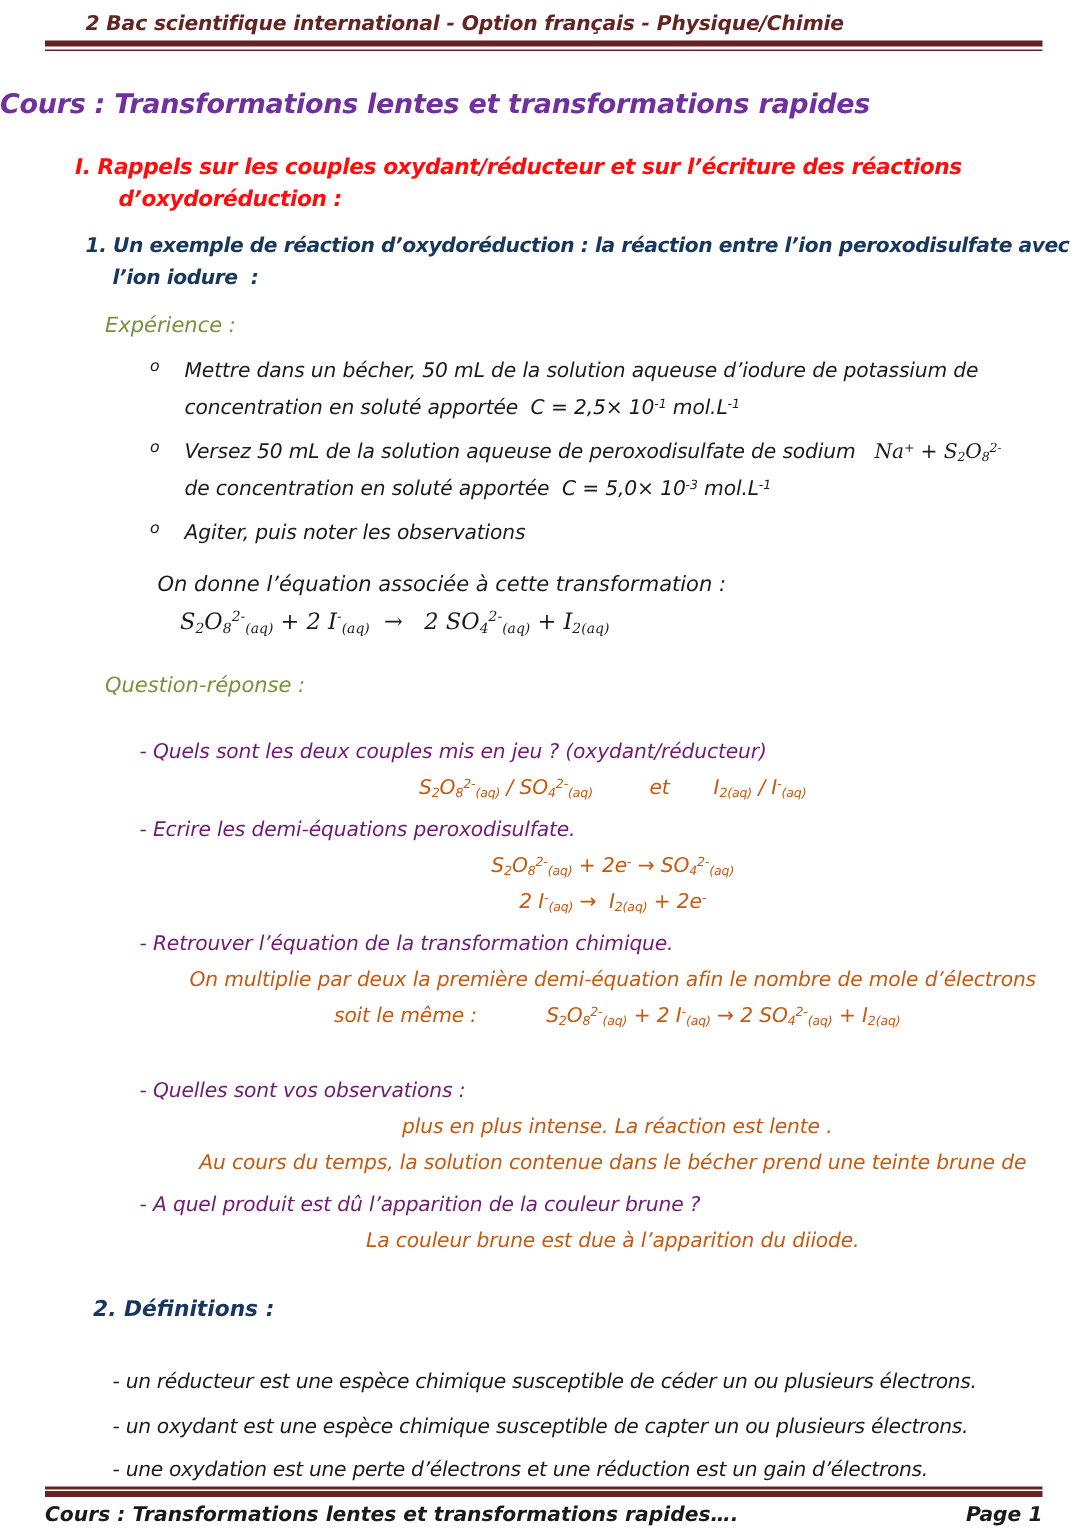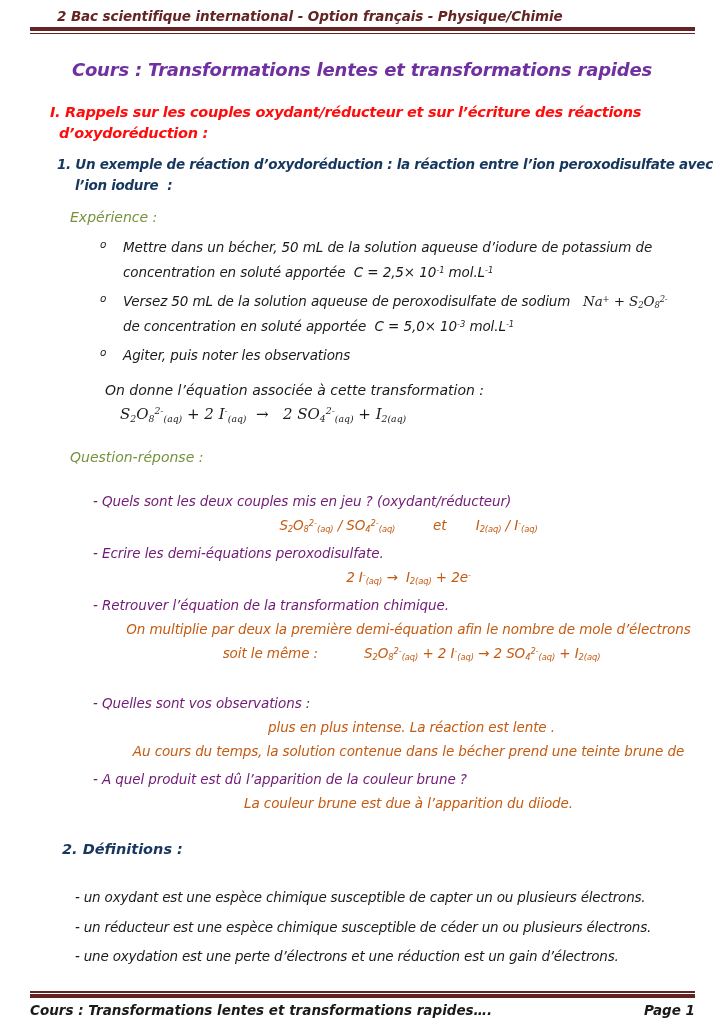--- a/index.html
+++ b/index.html
@@ -24,35 +24,35 @@
     letter-spacing: -0.1px;
     white-space: pre;
   }
   .rule { margin-left: 30px; width: 665px; }
   .rule .thick { height: 4px; background: var(--maroon, #632423); }
   .rule .gap { height: 1.5px; }
   .rule .thin { height: 1.5px; background: var(--maroon, #632423); }
 
   .title {
     margin-top: 25px;
-    text-align: center;
+    text-align: left;
     font-size: 18px; font-weight: bold;
     color: var(--purple, #7030a0);
     letter-spacing: -0.2px;
     white-space: pre;
   }
 
   .sec-i {
     margin: 22px 0 0 50px;
     color: var(--red, #fe0d0d);
     font-weight: bold; font-size: 14.5px; line-height: 21px;
     letter-spacing: -0.3px;
   }
   .sec-i div { white-space: pre; }
-  .sec-i .l2 { margin-left: 9px; }
+  .sec-i .l2 { margin-left: 29px; }
 
   .sub-1 {
     margin: 10px 0 0 57px;
     color: var(--blue, #17375e);
     font-weight: bold; font-size: 13.5px; line-height: 21px;
     letter-spacing: -0.3px;
   }
   .sub-1 div { white-space: pre; }
   .sub-1 .l2 { margin-left: 18px; }
 
@@ -152,36 +152,37 @@
 
 <div class="eq-intro">On donne l’équation associée à cette transformation :</div>
 <div class="main-eq">S<sub>2</sub>O<sub>8</sub><sup>2-</sup><sub>(aq)</sub> + 2 I<sup>-</sup><sub>(aq)</sub>  →   2 SO<sub>4</sub><sup>2-</sup><sub>(aq)</sub> + I<sub>2(aq)</sub></div>
 
 <div class="green-label" style="margin-top:26px;">Question-réponse :</div>
 
 <div class="qa">
   <div class="q mt-lg">- Quels sont les deux couples mis en jeu ? (oxydant/réducteur)</div>
   <div class="a">S<sub>2</sub>O<sub>8</sub><sup>2-</sup><sub>(aq)</sub> / SO<sub>4</sub><sup>2-</sup><sub>(aq)</sub>         et       I<sub>2(aq)</sub> / I<sup>-</sup><sub>(aq)</sub></div>
   <div class="q">- Ecrire les demi-équations peroxodisulfate.</div>
+  <div class="a">S<sub>2</sub>O<sub>8</sub><sup>2-</sup><sub>(aq)</sub> + 2e<sup>-</sup> → SO<sub>4</sub><sup>2-</sup><sub>(aq)</sub></div>
   <div class="a">2 I<sup>-</sup><sub>(aq)</sub> →  I<sub>2(aq)</sub> + 2e<sup>-</sup></div>
   <div class="q">- Retrouver l’équation de la transformation chimique.</div>
   <div class="a">On multiplie par deux la première demi-équation afin le nombre de mole d’électrons</div>
   <div class="a indent">soit le même :           S<sub>2</sub>O<sub>8</sub><sup>2-</sup><sub>(aq)</sub> + 2 I<sup>-</sup><sub>(aq)</sub> → 2 SO<sub>4</sub><sup>2-</sup><sub>(aq)</sub> + I<sub>2(aq)</sub></div>
   <div class="q mt-xl">- Quelles sont vos observations :</div>
   <div class="a indent">plus en plus intense. La réaction est lente .</div>
   <div class="a">Au cours du temps, la solution contenue dans le bécher prend une teinte brune de</div>
   <div class="q">- A quel produit est dû l’apparition de la couleur brune ?</div>
   <div class="a">La couleur brune est due à l’apparition du diiode.</div>
 </div>
 
 <div class="sec-2">2. Définitions :</div>
 
 <div class="defs">
+  <div>- un réducteur est une espèce chimique susceptible de céder un ou plusieurs électrons.</div>
   <div>- un oxydant est une espèce chimique susceptible de capter un ou plusieurs électrons.</div>
-  <div>- un réducteur est une espèce chimique susceptible de céder un ou plusieurs électrons.</div>
   <div>- une oxydation est une perte d’électrons et une réduction est un gain d’électrons.</div>
 </div>
 
 <div class="footer">
   <div class="rule">
     <div class="thin"></div>
     <div class="gap"></div>
     <div class="thick"></div>
   </div>
   <div class="footer-row">

